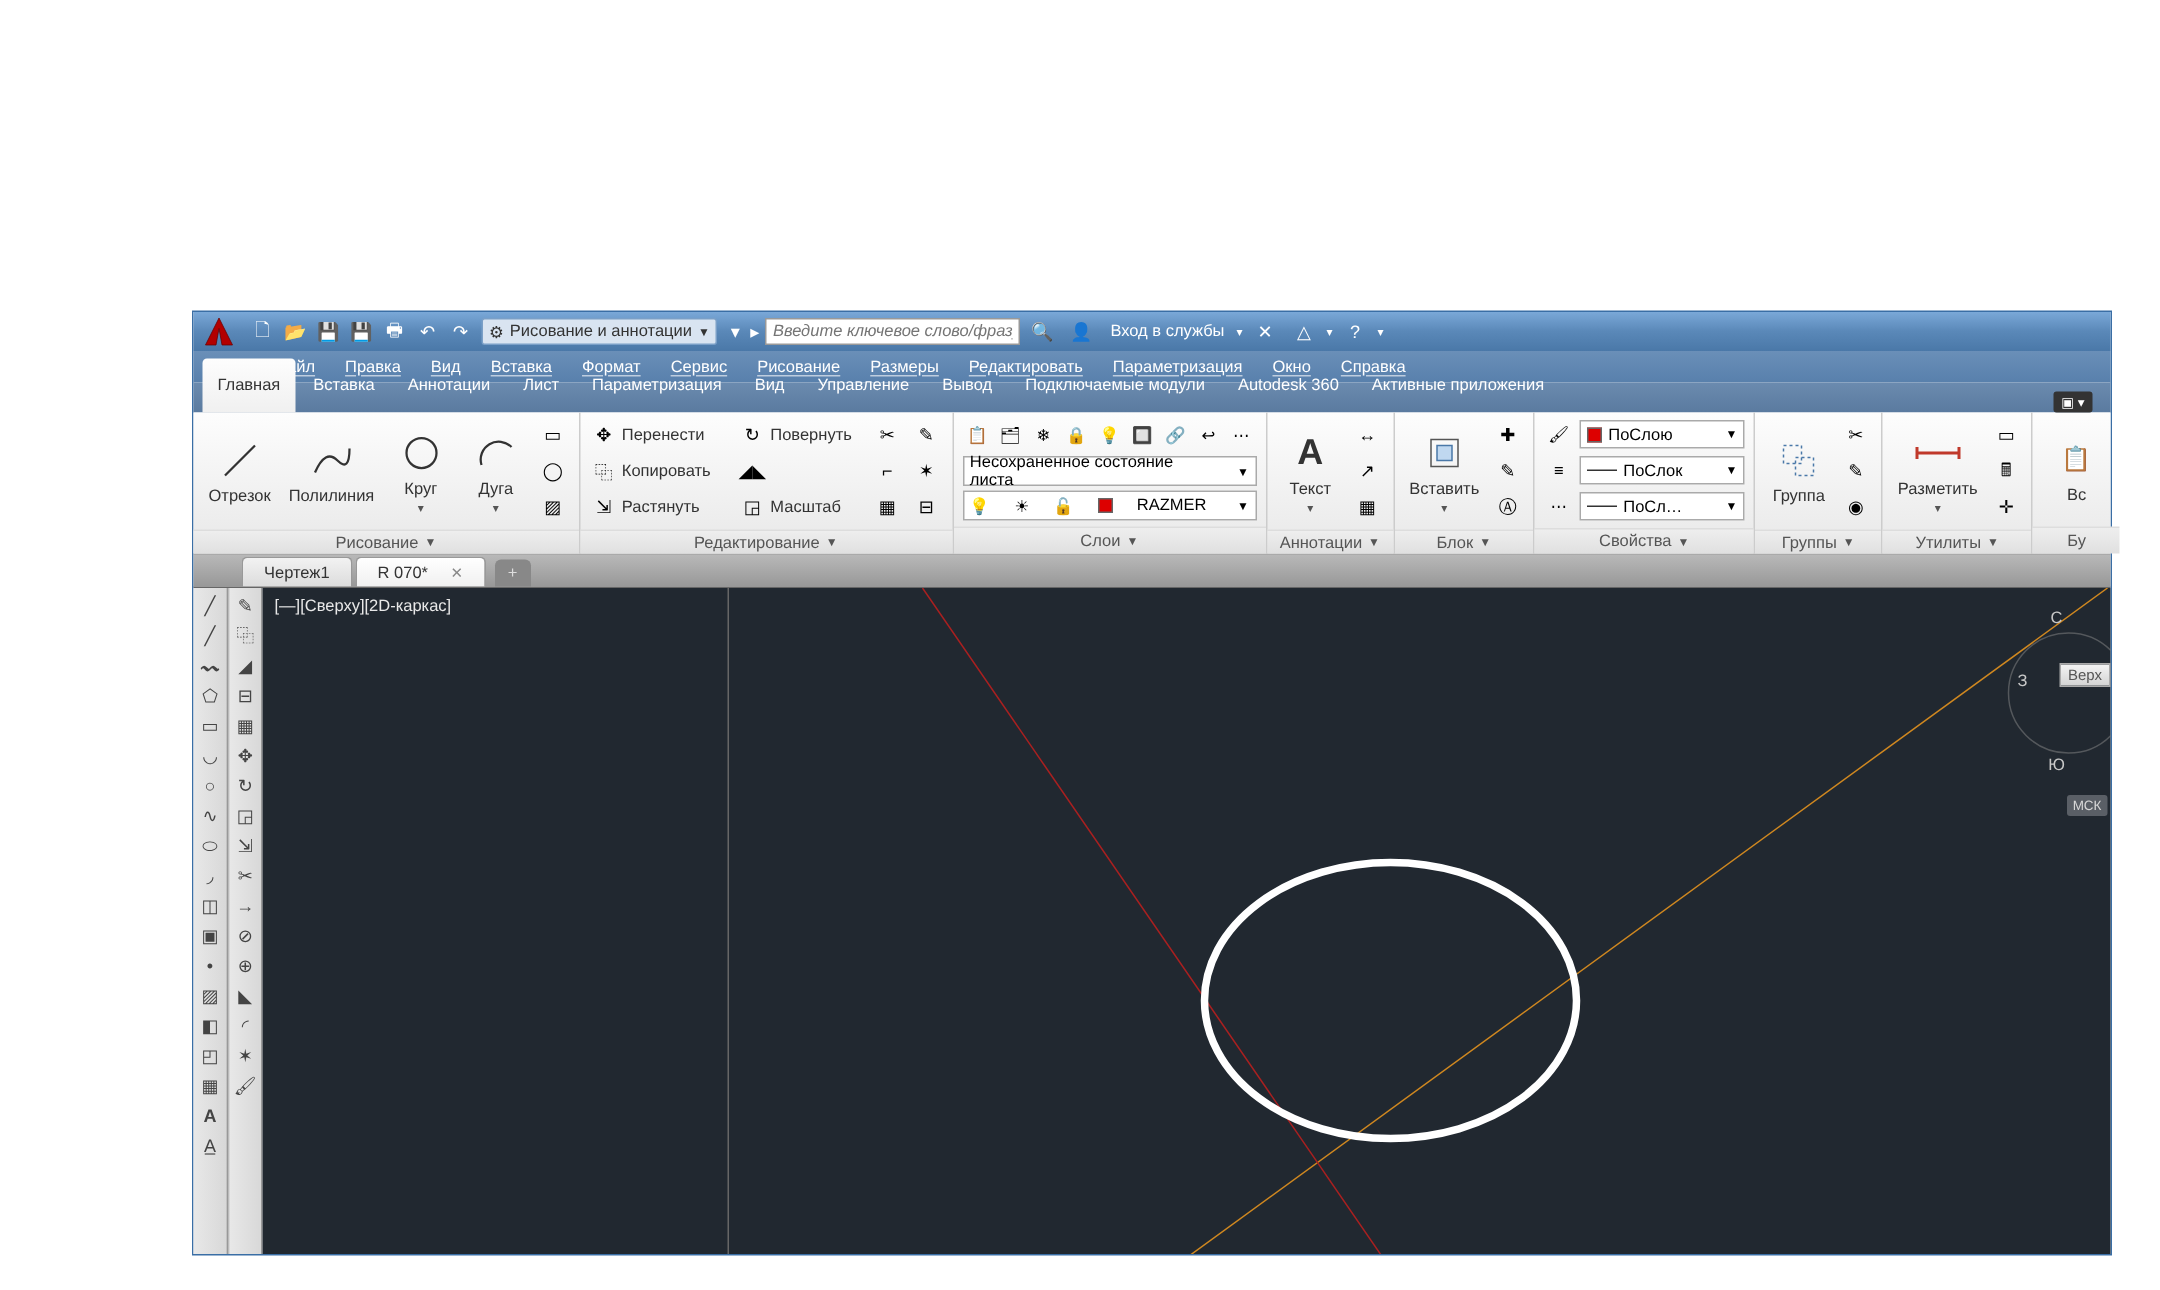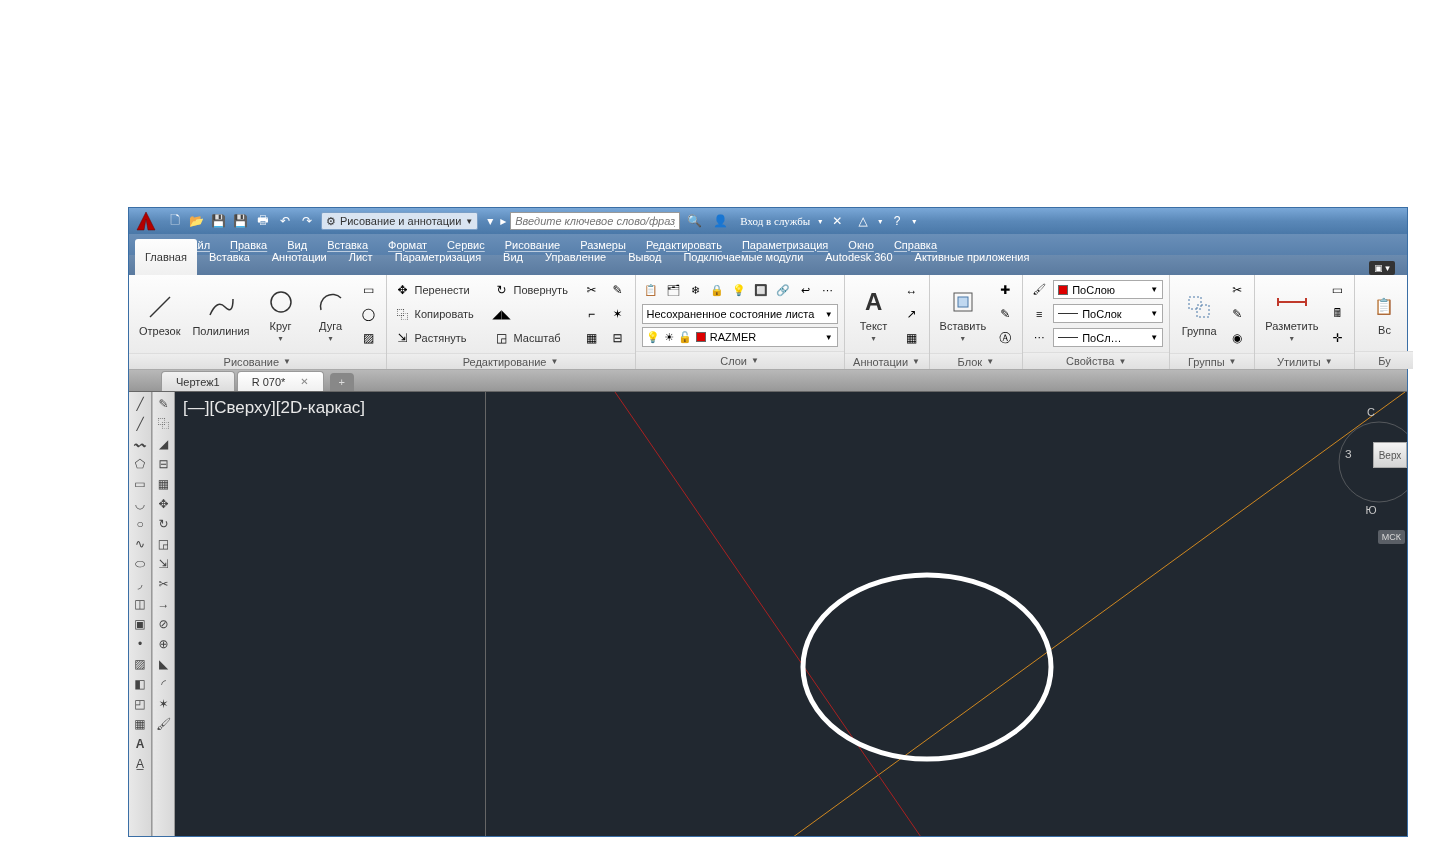--- a/index.html
+++ b/index.html
@@ -11,21 +11,21 @@
 .app-icon { width: 34px; height: 26px; display: flex; align-items: center; justify-content: center; }
 .app-icon svg { width: 24px; height: 24px; }
 .qat { display: flex; align-items: center; gap: 2px; margin-left: 2px; }
 .qat-btn { width: 20px; height: 20px; display: flex; align-items: center; justify-content: center; color: #fff; font-size: 12px; cursor: pointer; }
 .workspace-sel { display: flex; align-items: center; background: #d9e4f1; border: 1px solid #7a9fc7; border-radius: 2px; height: 18px; padding: 0 4px; margin-left: 4px; font-size: 11px; color: #333; gap: 4px; }
 .workspace-sel .gear { font-size: 11px; }
 .title-center { flex: 1; text-align: center; color: #fff; font-size: 12px; display: flex; justify-content: center; align-items: center; gap: 14px; text-shadow: 0 1px 1px rgba(0,0,0,0.3); }
 .title-right { display: flex; align-items: center; gap: 4px; margin-right: 4px; }
 .search-box { background: #fff; border: 1px solid #999; height: 18px; width: 170px; font-size: 11px; color: #999; padding: 0 4px; font-style: italic; }
 .title-icon-btn { width: 22px; height: 20px; display: flex; align-items: center; justify-content: center; color: #fff; font-size: 12px; cursor: pointer; }
-.signin { color: #fff; font-size: 11px; padding: 0 4px; font-family: Liberation Serif, serif; }
+.signin { color: #fff; font-size: 11px; padding: 0 4px; }
 
 
 .menubar { height: 21px; background: linear-gradient(to bottom, #6a8fb8, #5880ac); display: flex; align-items: center; padding-left: 44px; gap: 0; }
 .menu-item { color: #fff; font-size: 11px; padding: 0 10px; height: 21px; display: flex; align-items: center; cursor: pointer; }
 .menu-item span { text-decoration: underline; text-decoration-color: rgba(255,255,255,0.6); text-underline-offset: 2px; }
 
 
 .ribbon-tabs { height: 20px; background: linear-gradient(to bottom, #6b8baf, #5a7a9f); display: flex; align-items: flex-end; padding-left: 6px; gap: 2px; }
 .ribbon-tab { font-size: 11px; color: #fff; padding: 12px 10px; cursor: pointer; border-radius: 3px 3px 0 0; }
 .ribbon-tab.active { background: linear-gradient(to bottom, #fdfdfd, #f0f0f0); color: #333; }
@@ -46,21 +46,21 @@
 
 .side-col { display: flex; flex-direction: column; gap: 2px; }
 .small-btn { width: 22px; height: 22px; display: flex; align-items: center; justify-content: center; cursor: pointer; font-size: 12px; border-radius: 2px; }
 
 .mod-row { display: flex; align-items: center; gap: 4px; height: 22px; cursor: pointer; padding: 0 2px; }
 .mod-row .icon-sm { width: 16px; height: 16px; display: flex; align-items: center; justify-content: center; font-size: 12px; }
 .mod-row .lbl { font-size: 11px; color: #333; }
 
 .layer-row { display: flex; align-items: center; gap: 2px; height: 22px; }
 .layer-icon-btn { width: 20px; height: 20px; display: flex; align-items: center; justify-content: center; cursor: pointer; font-size: 11px; }
-.layer-combo { border: 1px solid #aaa; background: #fff; height: 20px; display: flex; align-items: center; padding: 0 4px; font-size: 11px; gap: 4px; min-width: 160px; }
+.layer-combo { border: 1px solid #aaa; background: #fff; height: 20px; display: flex; align-items: center; padding: 0 4px; font-size: 11px; gap: 16px; min-width: 160px; }
 .layer-combo .swatch { width: 10px; height: 10px; border: 1px solid #666; }
 .layer-combo .drop-arrow { margin-left: auto; font-size: 8px; }
 
 .prop-row { display: flex; align-items: center; gap: 4px; height: 21px; }
 .prop-combo { border: 1px solid #aaa; background: #fff; height: 19px; display: flex; align-items: center; padding: 0 4px; font-size: 11px; min-width: 110px; gap: 4px; }
 .prop-combo .drop-arrow { margin-left: auto; font-size: 8px; }
 
 
 .doctabs { height: 22px; background: linear-gradient(to bottom, #b8b8b8, #989898); display: flex; align-items: flex-end; padding-left: 32px; gap: 0; border-bottom: 1px solid #666; }
 .doctab { background: linear-gradient(to bottom, #f2f2f2, #dcdcdc); border: 1px solid #999; border-bottom: none; border-radius: 4px 4px 0 0; height: 20px; padding: 0 14px; font-size: 11px; color: #333; display: flex; align-items: center; gap: 8px; cursor: pointer; margin-right: 2px; }
@@ -68,28 +68,28 @@
 .doctab .close { font-size: 10px; color: #888; }
 .doctab-add { width: 24px; height: 18px; background: #888; border-radius: 4px 4px 0 0; margin-left: 4px; display: flex; align-items: center; justify-content: center; color: #ddd; font-size: 11px; cursor: pointer; }
 
 
 .workarea { position: relative; flex: 1; display: flex; height: calc(100% - 184px); }
 .toolpalette { width: 23px; background: linear-gradient(to right, #e8e8e8, #d8d8d8); border-right: 1px solid #999; display: flex; flex-direction: column; align-items: center; padding-top: 2px; gap: 1px; }
 .toolpalette .tbtn { width: 20px; height: 19px; display: flex; align-items: center; justify-content: center; cursor: pointer; font-size: 12px; color: #444; border-radius: 2px; }
 .toolpalette + .toolpalette { border-left: 1px solid #bbb; }
 
 .canvas-wrap { flex: 1; position: relative; background: #212830; }
-.canvas-label { position: absolute; top: 6px; left: 8px; color: #e8e8e8; font-size: 17px; }
+.canvas-label { position: absolute; top: 6px; left: 8px; color: #e8e8e8; font-size: 11px; }
 .canvas-border-left { position: absolute; top: 0; bottom: 0; left: 310px; width: 1px; background: #666; }
 
 .viewcube { position: absolute; top: 10px; right: 0; width: 72px; height: 140px; }
 .vc-n { position: absolute; top: 4px; left: 50%; transform: translateX(-50%); color: #c8c8c8; font-size: 11px; }
 .vc-w { position: absolute; top: 52px; left: 10px; transform: translateY(-50%); color: #c8c8c8; font-size: 11px; }
 .vc-s { position: absolute; top: 102px; left: 50%; transform: translateX(-50%); color: #c8c8c8; font-size: 11px; }
-.vc-top { position: absolute; top: 40px; right: 0; width: 34px; height: 26px; background: linear-gradient(to bottom, #f4f4f4, #d4d4d4); border: 1px solid #aaa; display: flex; align-items: center; justify-content: center; font-size: 10px; color: #555; }
+.vc-top { position: absolute; top: 40px; right: 0; width: 34px; height: 16px; background: linear-gradient(to bottom, #f4f4f4, #d4d4d4); border: 1px solid #aaa; display: flex; align-items: center; justify-content: center; font-size: 10px; color: #555; }
 .vc-badge { position: absolute; top: 128px; right: 2px; background: #5a5f66; color: #d8d8d8; font-size: 9px; padding: 2px 4px; border-radius: 2px; }
 
 svg.draw { position: absolute; inset: 0; width: 100%; height: 100%; }
 
 .red-sw { background: #d00; }
 .box-sw { display:inline-block; width:10px; height:10px; border:1px solid #666; }
 </style>
 </head>
 <body>
 

